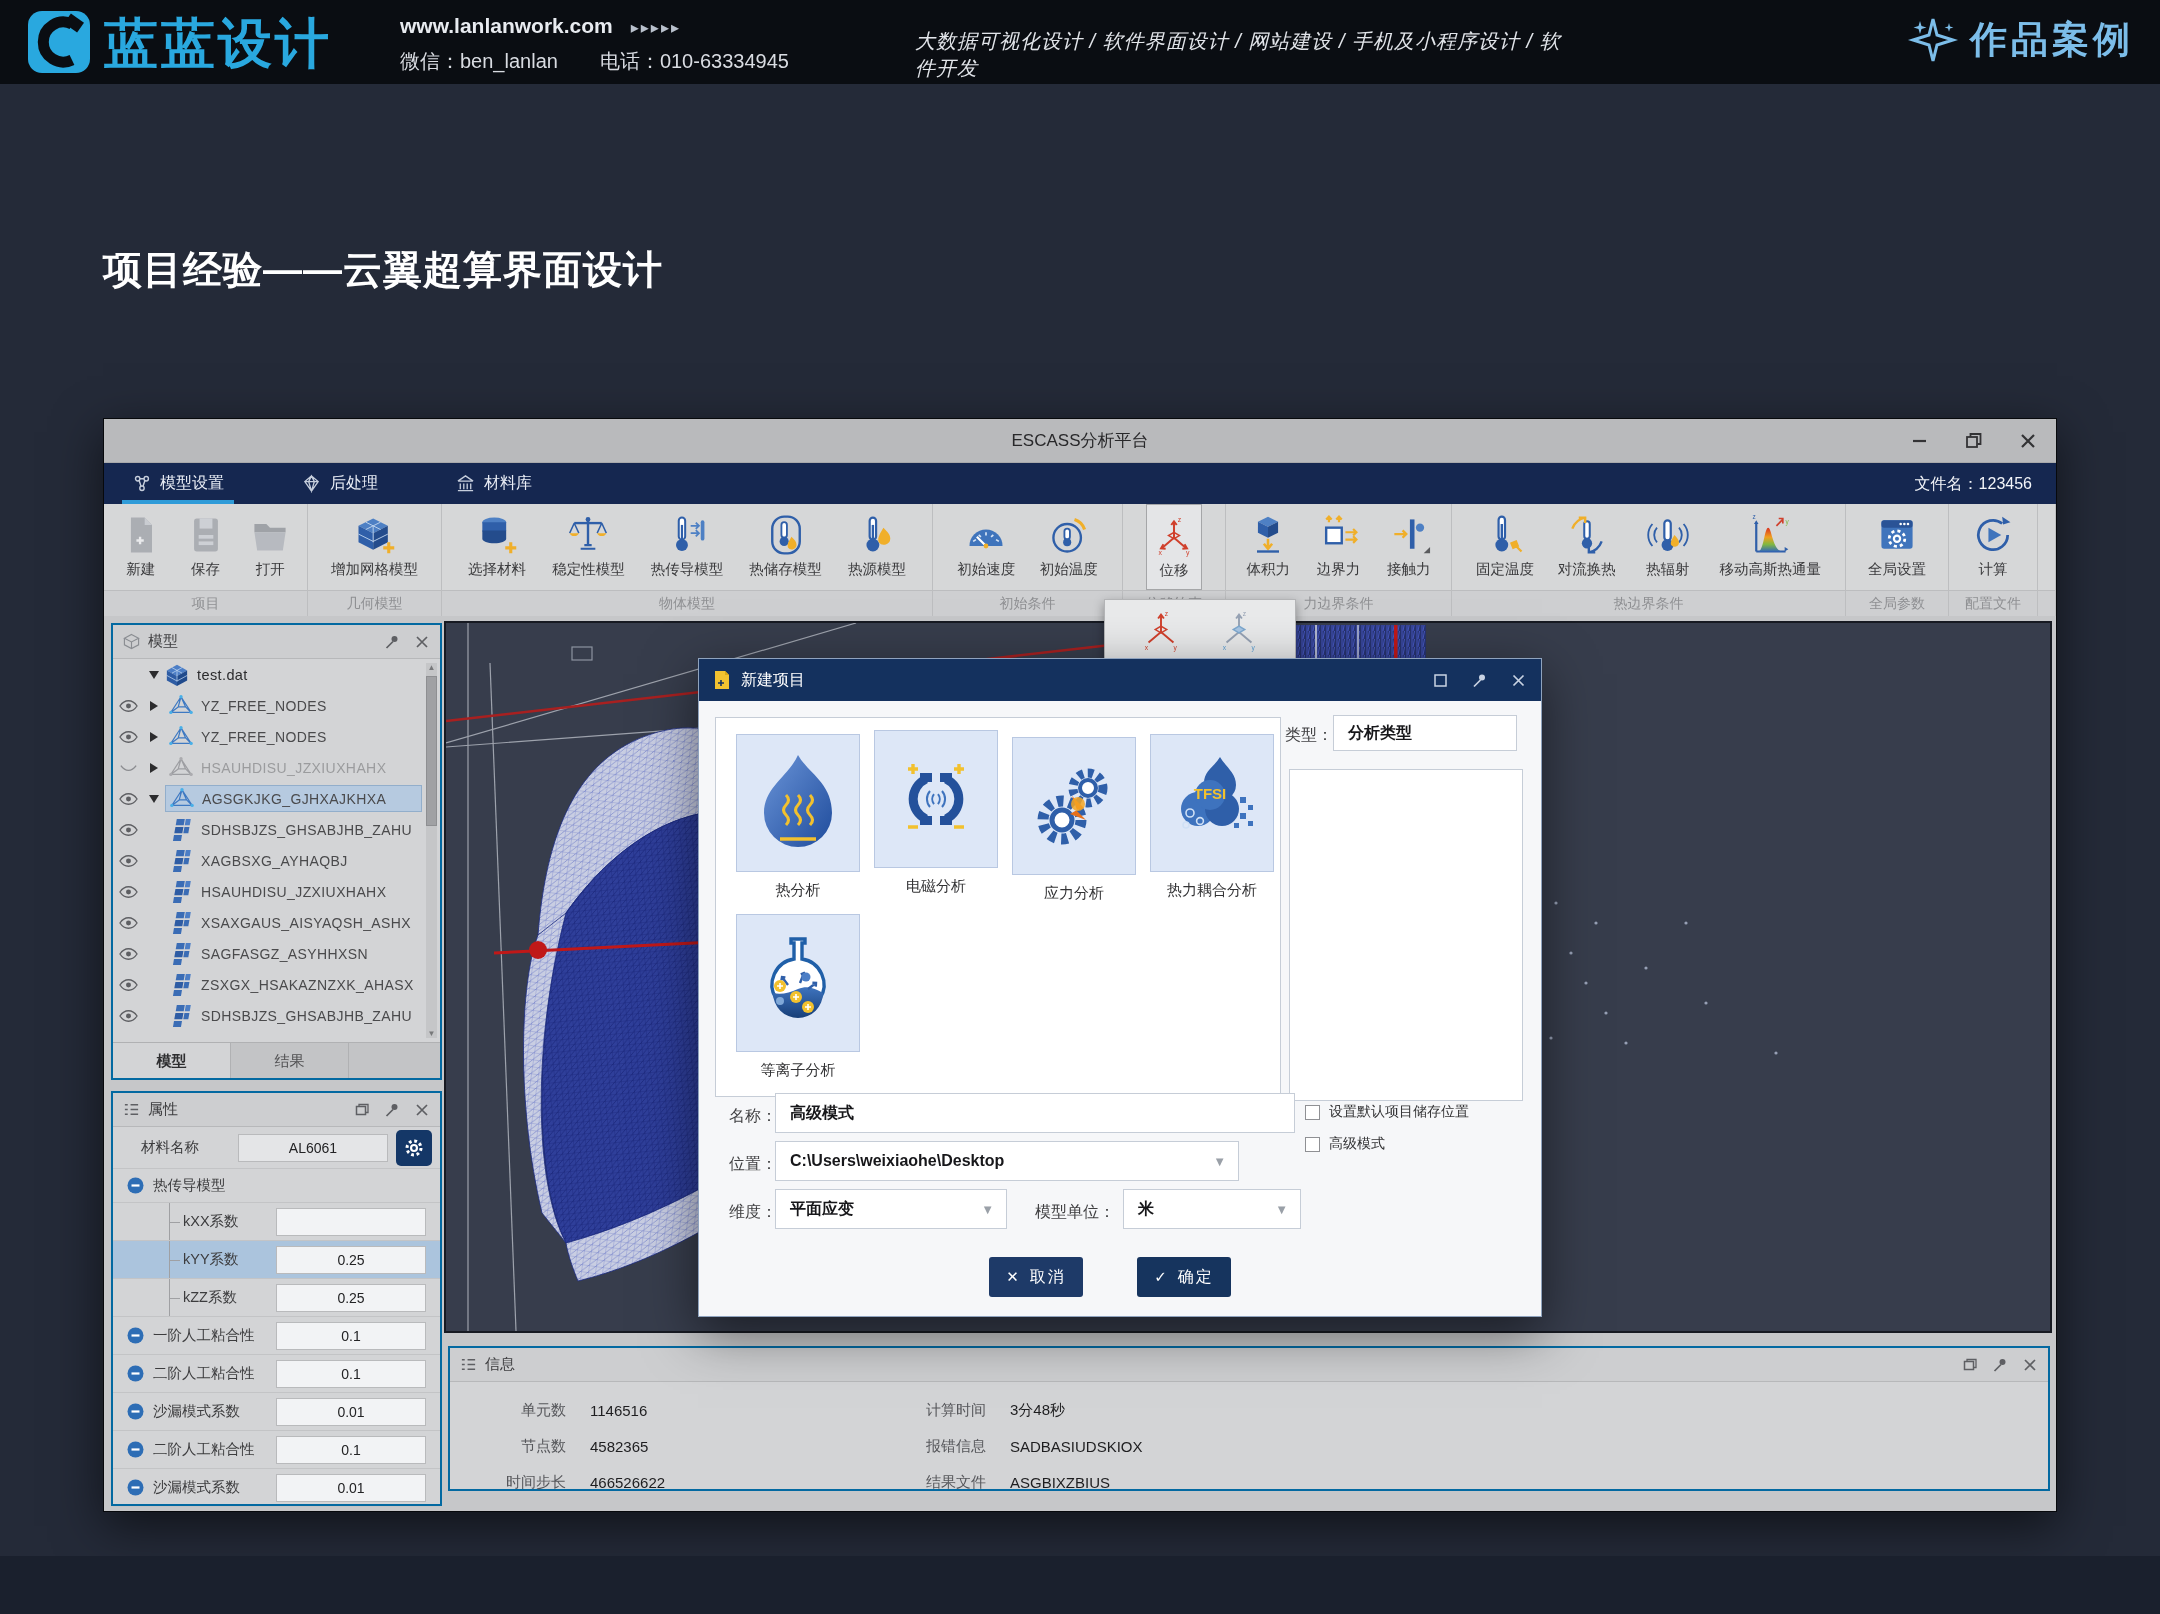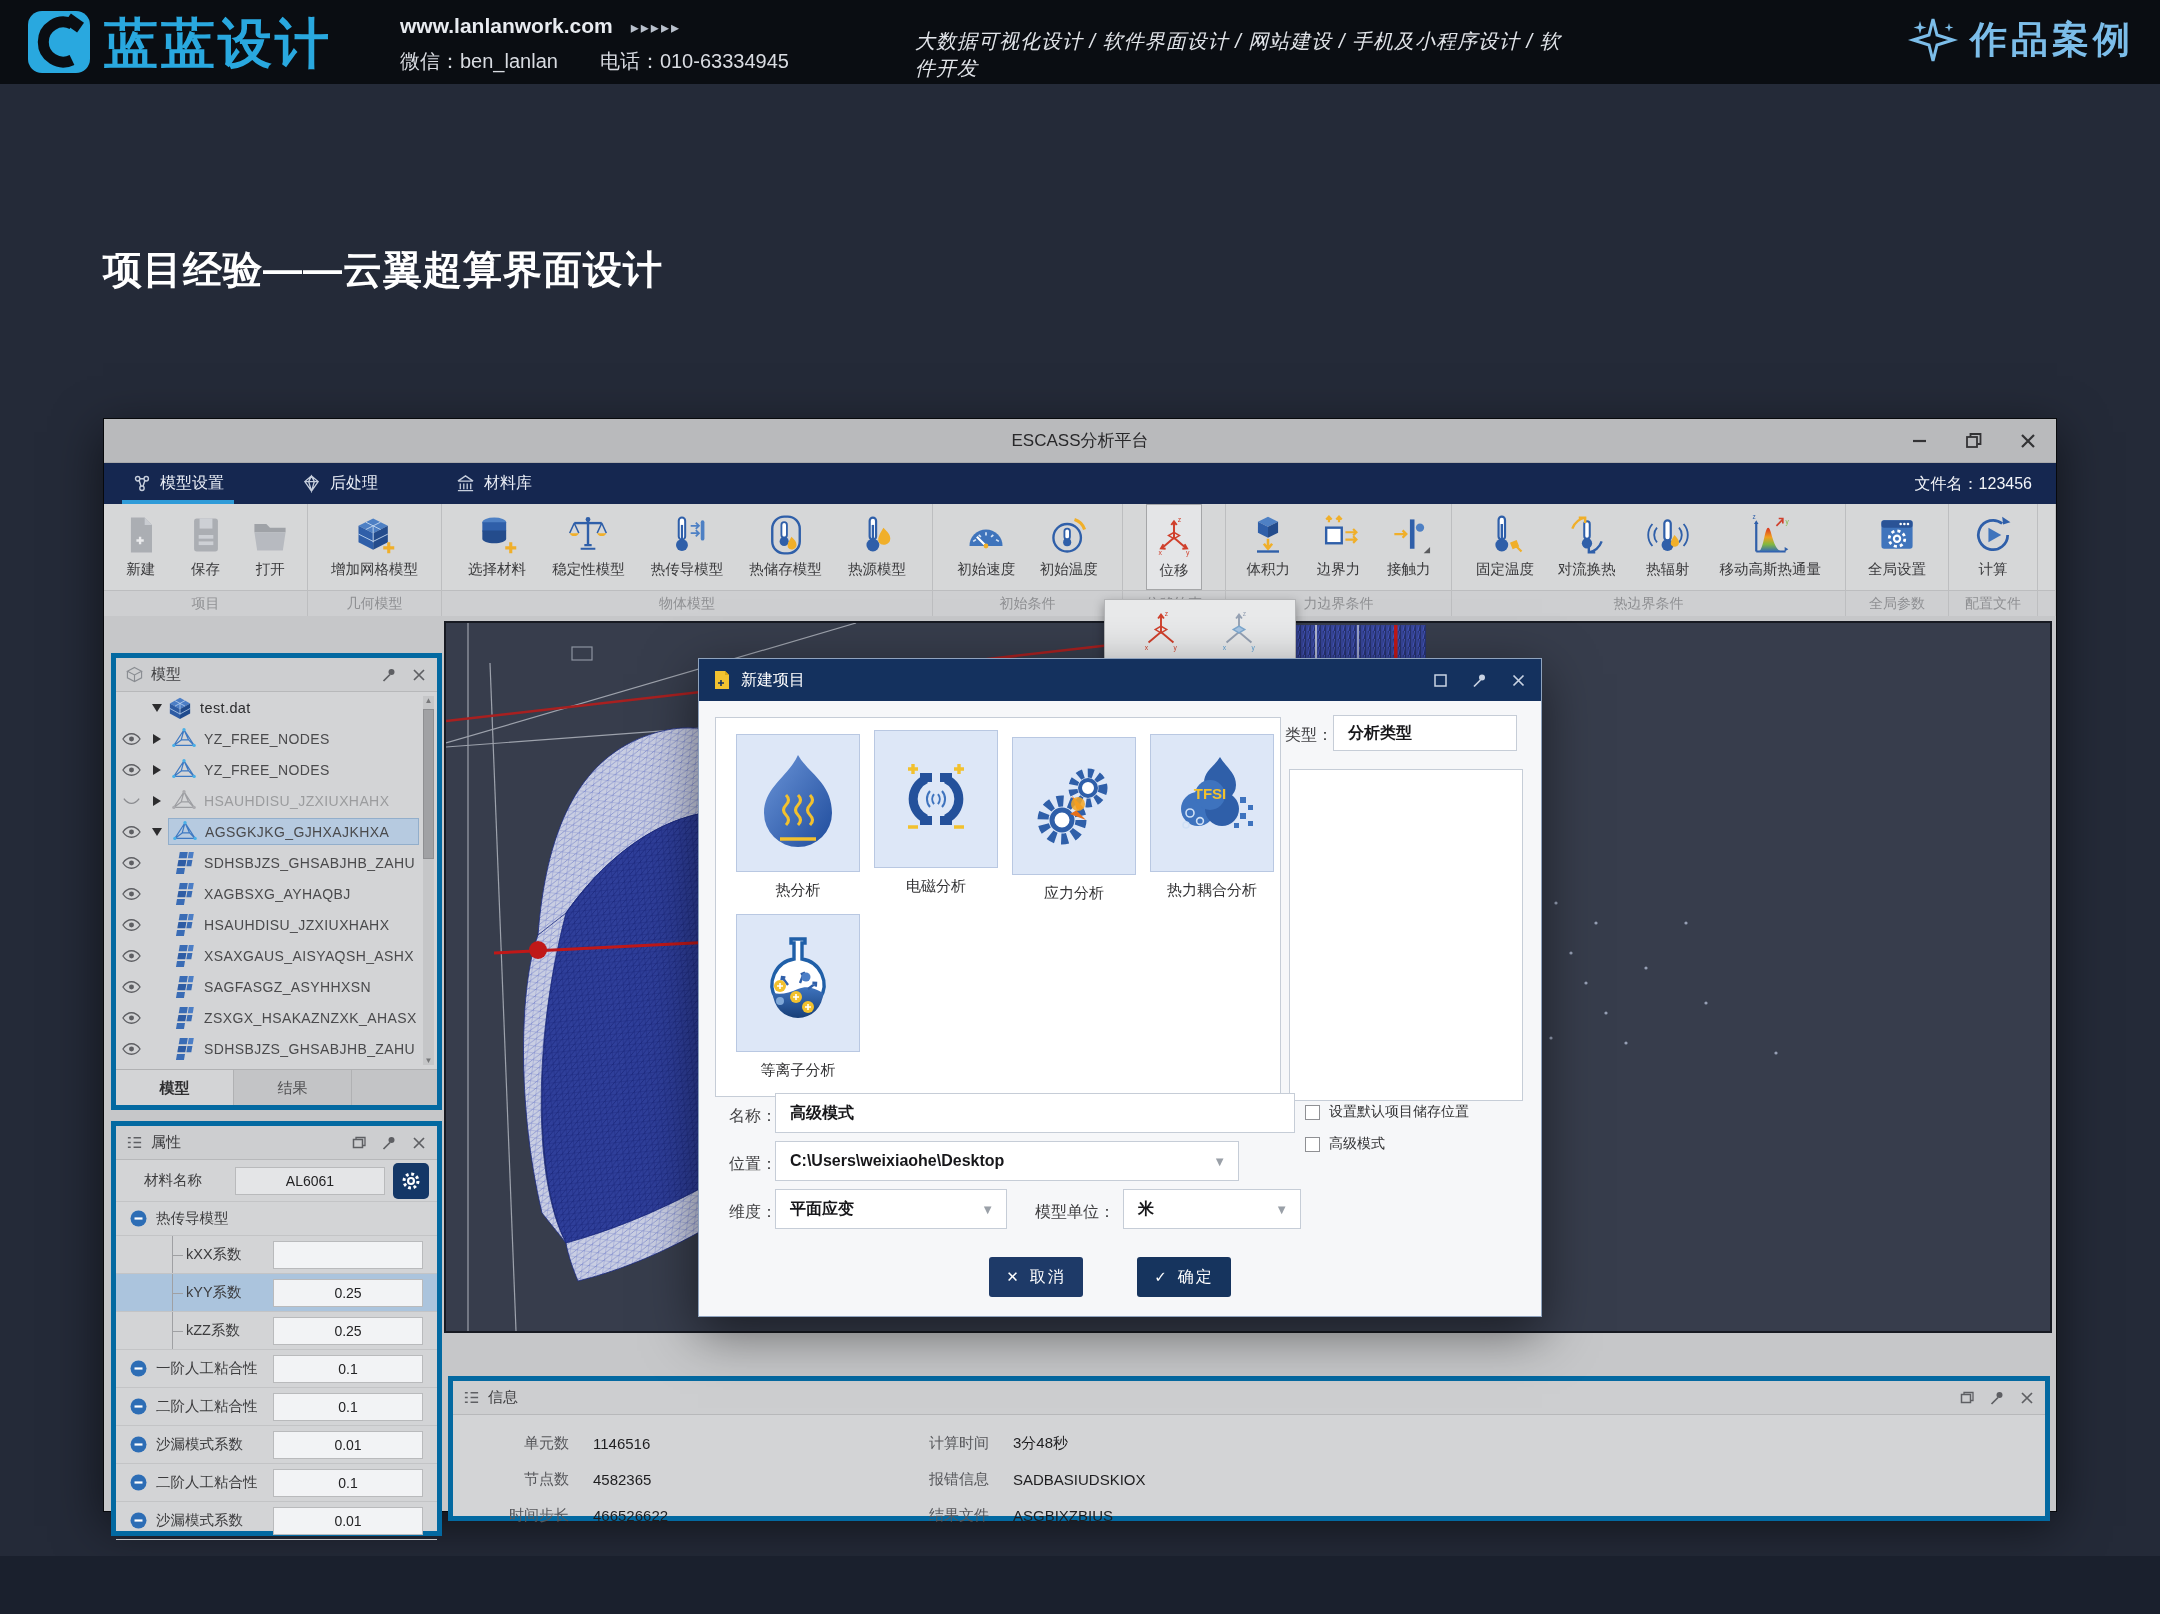--- a/index.html
+++ b/index.html
@@ -41,21 +41,21 @@
   .toolbar { position:absolute; left:0; top:85px; width:100%; height:112px; background:#d6d7d8; display:flex; border-bottom:4px solid #0f172a; }
   .tgroup { height:112px; display:flex; flex-direction:column; border-right:1px solid #bdbec0; }
   .tbtns { height:86px; display:flex; align-items:stretch; justify-content:space-evenly; }
   .tbtn { display:flex; flex-direction:column; align-items:center; justify-content:flex-start; padding-top:9px; min-width:56px; cursor:pointer; }
   .tbtn.pressed { background:#e4e5e7; border:1px solid #a5a6a8; }
   .tico { width:44px; height:44px; }
   .tlbl { font-size:14.5px; color:#3a3a3c; margin-top:3px; white-space:nowrap; }
   .tgl { height:26px; line-height:25px; text-align:center; font-size:14px; color:#8f9093; background:#cecfd1; border-top:1px solid #bcbdbf; }
 
   
-  .panel { position:absolute; background:#d3d4d6; border:5px solid #0369a1;margin-top:30px; }
+  .panel { position:absolute; background:#d3d4d6; border:2px solid #0369a1; }
   .phead { height:34px; background:#cdced0; border-bottom:1px solid #b7b8ba; display:flex; align-items:center; padding:0 10px; }
   .phead .ptitle { font-size:15px; color:#3e3e40; margin-left:8px; }
   .phead .sp { flex:1; }
   .phicon { width:17px; height:17px; }
   .phbtn { width:16px; height:16px; margin-left:14px; cursor:pointer; }
 
   #tree-panel { left:7px; top:204px; width:331px; height:457px; }
   .tlist { position:absolute; left:0; top:34px; right:0; bottom:36px; background:#d3d4d6; overflow:hidden; }
   .trow { height:31px; display:flex; align-items:center; }
   .t-eye { width:30px; display:flex; justify-content:center; flex-shrink:0; cursor:pointer; }

